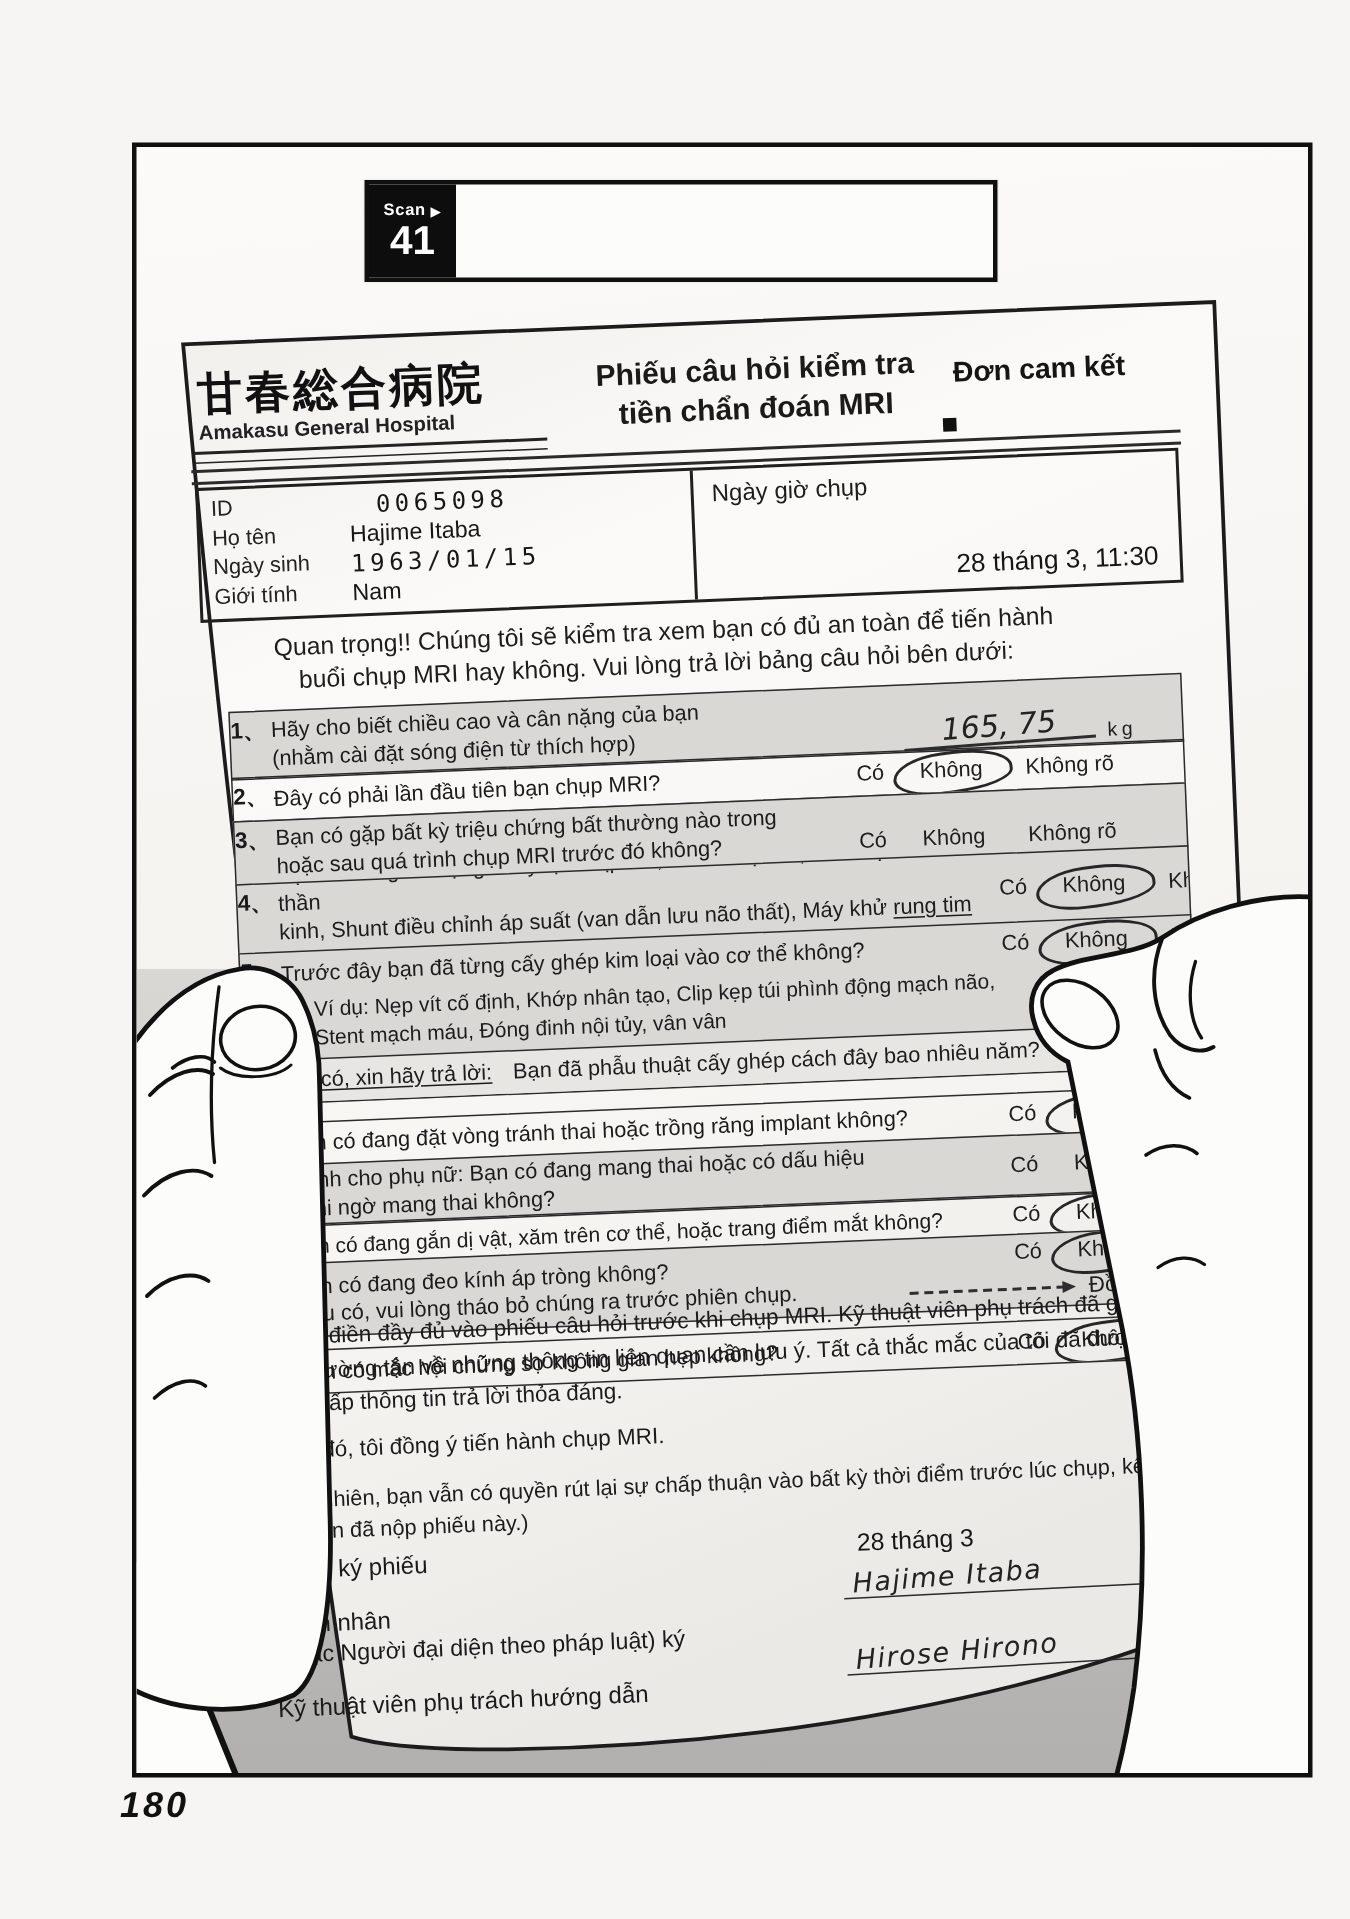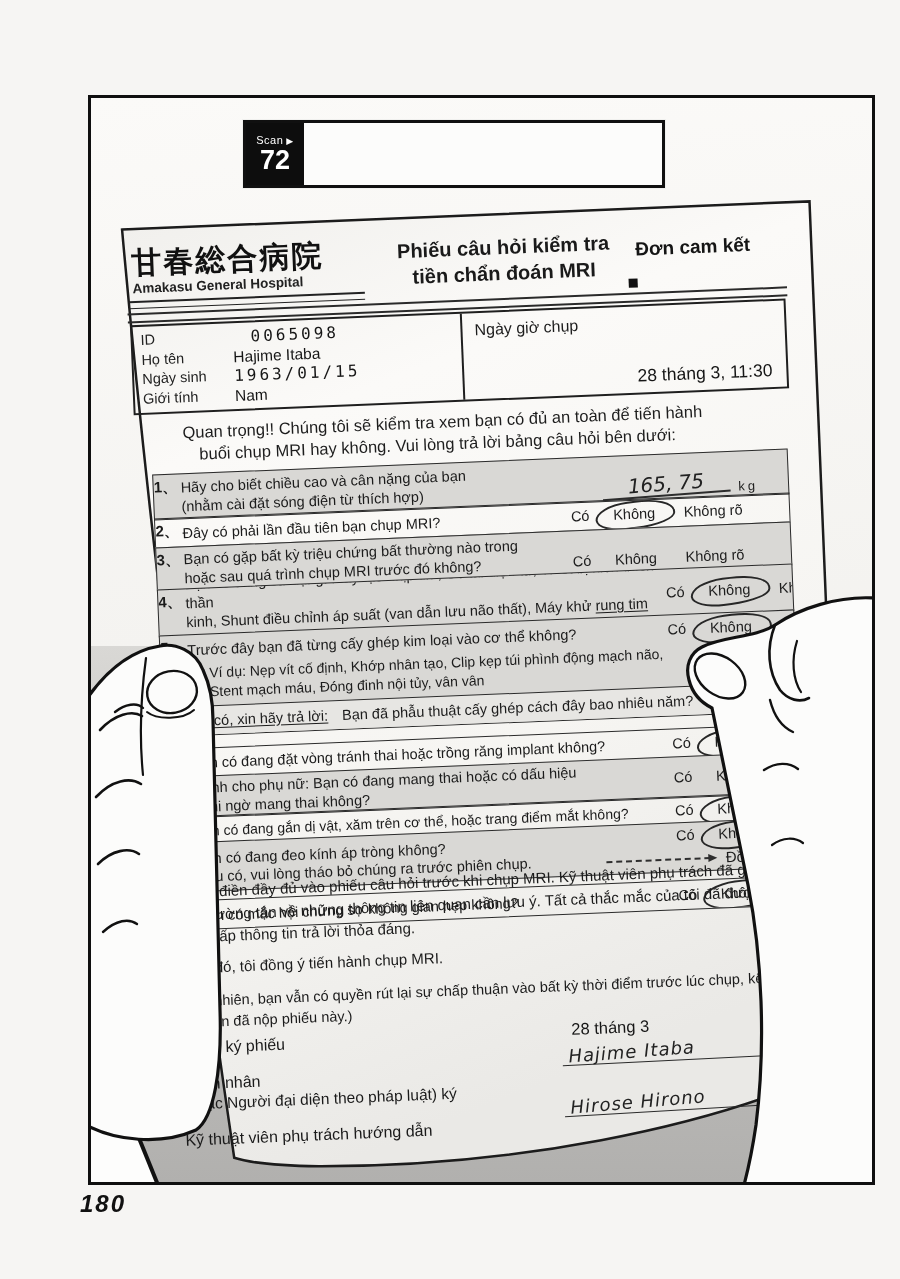--- a/index.html
+++ b/index.html
@@ -113,21 +113,21 @@
   .sig-tech-label{left:2px;top:92px;}
   .sig-line{position:absolute;width:238px;border-bottom:1.6px solid #2a2a2a;height:24px;}
   .sl1{left:382px;top:16px;transform:rotate(-0.5deg);}
   .sl2{left:382px;top:66px;transform:rotate(-1deg);}
   .sig-hw{position:absolute;left:6px;bottom:0;font-size:18px;letter-spacing:1px;transform:rotate(-1.5deg);}
 
   
   .banner{position:absolute;left:243px;top:120px;width:416px;height:62px;z-index:8;
     background:#fcfcfb;border:3px solid #101010;display:flex;box-shadow:0 0 0 1px #f0f0ee;}
   .banner-scan{width:58px;background:#0d0d0d;color:#fff;display:flex;flex-direction:column;align-items:center;justify-content:center;line-height:1;}
-  .banner-scan-top{font-size:11px;font-weight:400;letter-spacing:0.5px;display:flex;align-items:flex-end;gap:3px;}
+  .banner-scan-top{font-size:11px;font-weight:700;letter-spacing:0.5px;display:flex;align-items:flex-end;gap:3px;}
   .banner-scan-arrow{font-size:9px;}
   .banner-scan-num{font-size:27px;font-weight:800;margin-top:1px;}
   .banner-title-wrap{flex:1;display:flex;align-items:center;justify-content:center;gap:9px;}
   .banner-title{font-size:22px;font-weight:900;letter-spacing:-0.5px;transform:scaleX(0.94);transform-origin:center;white-space:nowrap;color:#0d0d0d;}
   .banner-badge{width:30px;height:30px;border:2.6px solid #0d0d0d;border-radius:50%;
     display:flex;align-items:center;justify-content:center;font-size:19px;font-weight:800;color:#0d0d0d;flex:0 0 30px;}
 
   .pagenum{position:absolute;left:80px;top:1190px;font-size:24px;font-weight:700;font-style:italic;color:#111;letter-spacing:2px;}
 </style>
 </head>
@@ -385,17 +385,17 @@
     </g>
   </svg>
 </div>
 
 <div class="banner">
   <div class="banner-scan">
     <div class="banner-scan-top">
       <span>Scan</span>
         <span class="banner-scan-arrow">▶</span>
     </div>
-    <div class="banner-scan-num">72</div>
+    <div class="banner-scan-num">41</div>
   </div>
 </div>
 
 <div class="pagenum">180</div>
 
 </body></html>

